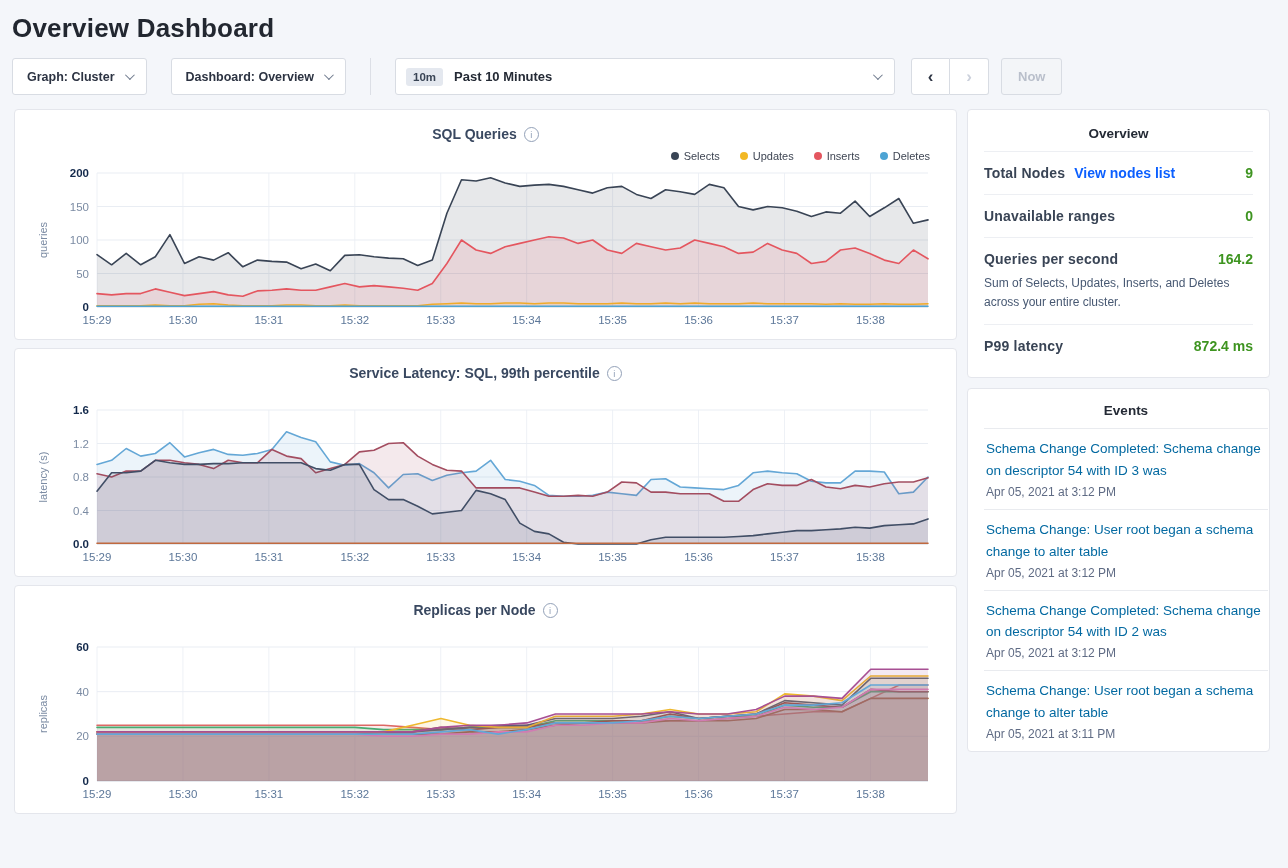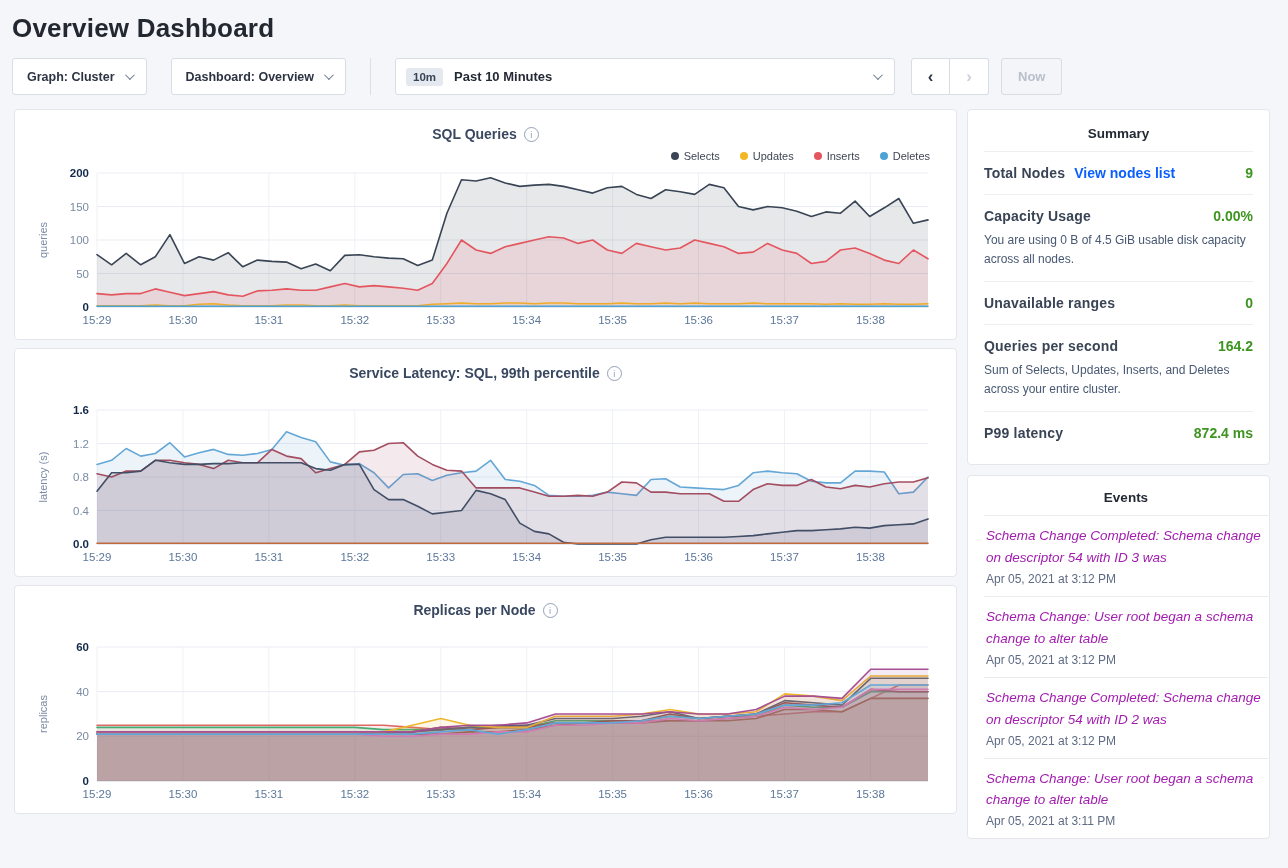--- a/index.html
+++ b/index.html
@@ -80,21 +80,21 @@
   .summary-head { display:flex; align-items:baseline; }
   .summary-label { font-size:14px; font-weight:bold; color:#394455; letter-spacing:.2px; }
   .summary-link { font-size:14px; font-weight:bold; color:#0b5fff; margin-left:9px; cursor:pointer; }
   .summary-value { margin-left:auto; font-size:14px; font-weight:bold; color:#3e9420; }
   .summary-desc { margin-top:7px; font-size:12px; color:#475872; line-height:1.55; }
 
   
   .events-panel { padding:14px 1px 0 16px; }
   .event-item { padding:9px 2px 10px 2px; border-top:1px solid #e9ebef; }
   .event-item:first-of-type { border-top:none; }
-  .event-msg { font-size:13.5px; color:#a21caf; line-height:1.62;font-style:italic; }
+  .event-msg { font-size:13.5px; color:#0369a1; line-height:1.62; }
   .event-time { font-size:12px; color:#5f6b84; margin-top:3px; }
 </style>
 </head>
 <body>
 
 <div class="page-header">
   <div class="page-title">Overview Dashboard</div>
 </div>
 
 <div class="controls">
@@ -294,37 +294,30 @@
           <polygon points="64.0,95.1 92.7,95.1 121.3,95.1 150.0,95.1 178.6,95.1 207.3,95.1 235.9,95.1 264.6,95.1 293.2,95.1 321.9,95.1 350.6,95.1 379.2,95.1 407.9,92.9 436.5,90.6 465.2,95.1 493.8,90.6 522.5,83.9 551.1,83.9 579.8,83.9 608.4,81.7 637.1,77.2 665.8,79.5 694.4,77.2 723.1,75.0 751.7,66.1 780.4,66.1 809.0,63.8 837.7,46.0 866.3,46.0 895.0,46.0 895.0,142 64,142" fill="#64a7d6" fill-opacity="0.12" stroke="none"></polygon>
           <polyline points="64.0,95.1 92.7,95.1 121.3,95.1 150.0,95.1 178.6,95.1 207.3,95.1 235.9,95.1 264.6,95.1 293.2,95.1 321.9,95.1 350.6,95.1 379.2,95.1 407.9,92.9 436.5,90.6 465.2,95.1 493.8,90.6 522.5,83.9 551.1,83.9 579.8,83.9 608.4,81.7 637.1,77.2 665.8,79.5 694.4,77.2 723.1,75.0 751.7,66.1 780.4,66.1 809.0,63.8 837.7,46.0 866.3,46.0 895.0,46.0" fill="none" stroke="#64a7d6" stroke-width="1.6" stroke-linejoin="round" stroke-linecap="round"></polyline>
         </svg>
     </div>
 
   </div>
 
   <div class="side-col">
 
     <div class="panel summary-panel">
-      <div class="side-title">Summary</div>
+      <div class="side-title">Overview</div>
 
       <div class="summary-row">
         <div class="summary-head">
           <span class="summary-label">Total Nodes</span>
           <span class="summary-link">View nodes list</span>
           <span class="summary-value">9</span>
         </div>
       </div>
 
-      <div class="summary-row">
-        <div class="summary-head">
-          <span class="summary-label">Capacity Usage</span>
-          <span class="summary-value">0.00%</span>
-        </div>
-        <div class="summary-desc">You are using 0 B of 4.5 GiB usable disk capacity across all nodes.</div>
-      </div>
 
       <div class="summary-row">
         <div class="summary-head">
           <span class="summary-label">Unavailable ranges</span>
           <span class="summary-value">0</span>
         </div>
       </div>
 
       <div class="summary-row">
         <div class="summary-head">

